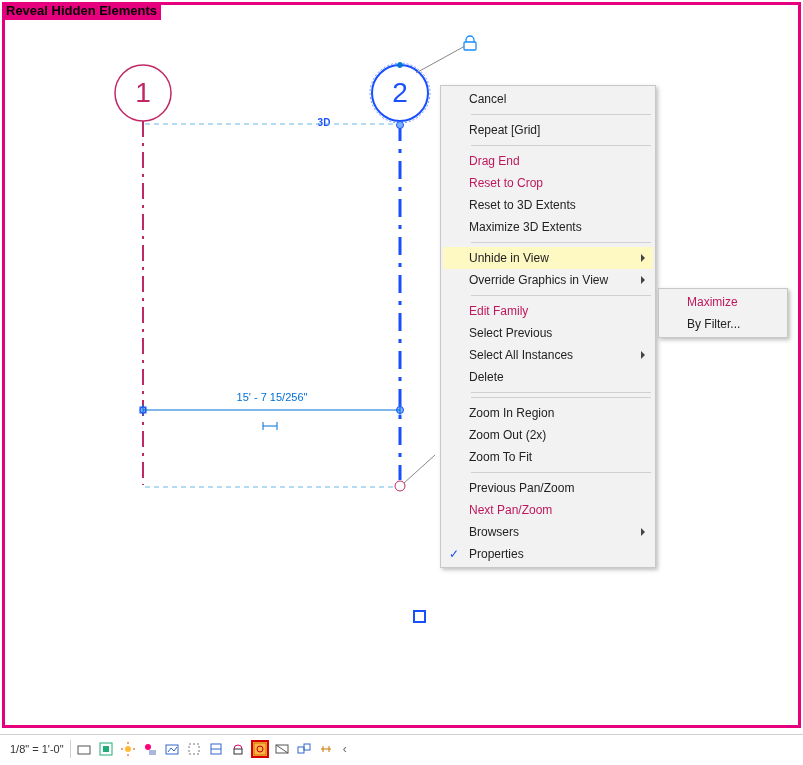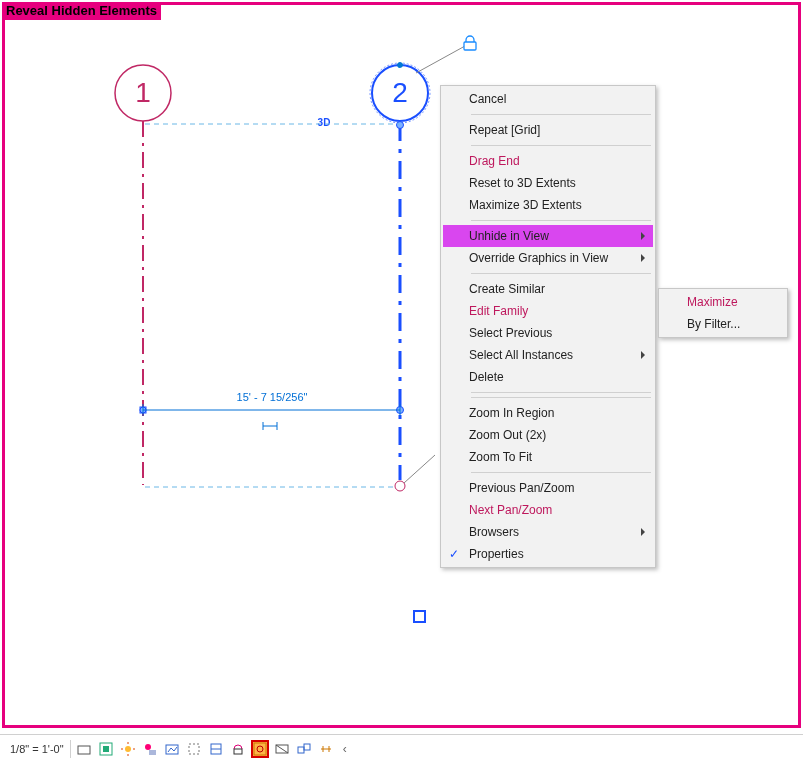--- a/index.html
+++ b/index.html
@@ -66,21 +66,21 @@
   .ctx-item {
     display: flex;
     align-items: center;
     height: 22px;
     padding: 0 6px 0 26px;
     position: relative;
     color: #222;
     cursor: default;
   }
   .ctx-item.disabled { color: #be185d; }
-  .ctx-item.hl { background: #d946ef; }
+  .ctx-item.hl { background: #fef9c3; }
   .ctx-sep {
     height: 1px;
     background: #d0d0d0;
     margin: 4px 2px 4px 28px;
   }
   .ctx-arrow {
     position: absolute;
     right: 8px; top: 50%;
     width: 0; height: 0;
     border-left: 4px solid #444;
@@ -206,39 +206,39 @@
       <span>Cancel</span>
     </div>
   <div class="ctx-sep"></div>
   <div class="ctx-item">
       <span>Repeat [Grid]</span>
     </div>
   <div class="ctx-sep"></div>
   <div class="ctx-item disabled">
       <span>Drag End</span>
     </div>
+  <div class="ctx-item disabled">
+      <span>Reset to Crop</span>
+    </div>
   <div class="ctx-item">
       <span>Reset to 3D Extents</span>
     </div>
   <div class="ctx-item">
       <span>Maximize 3D Extents</span>
     </div>
   <div class="ctx-sep"></div>
   <div class="ctx-item hl">
       <span>Unhide in View</span>
       <span class="ctx-arrow"></span>
     </div>
   <div class="ctx-item">
       <span>Override Graphics in View</span>
       <span class="ctx-arrow"></span>
     </div>
   <div class="ctx-sep"></div>
-  <div class="ctx-item">
-      <span>Create Similar</span>
-    </div>
   <div class="ctx-item disabled">
       <span>Edit Family</span>
     </div>
   <div class="ctx-item">
       <span>Select Previous</span>
     </div>
   <div class="ctx-item">
       <span>Select All Instances</span>
       <span class="ctx-arrow"></span>
     </div>

